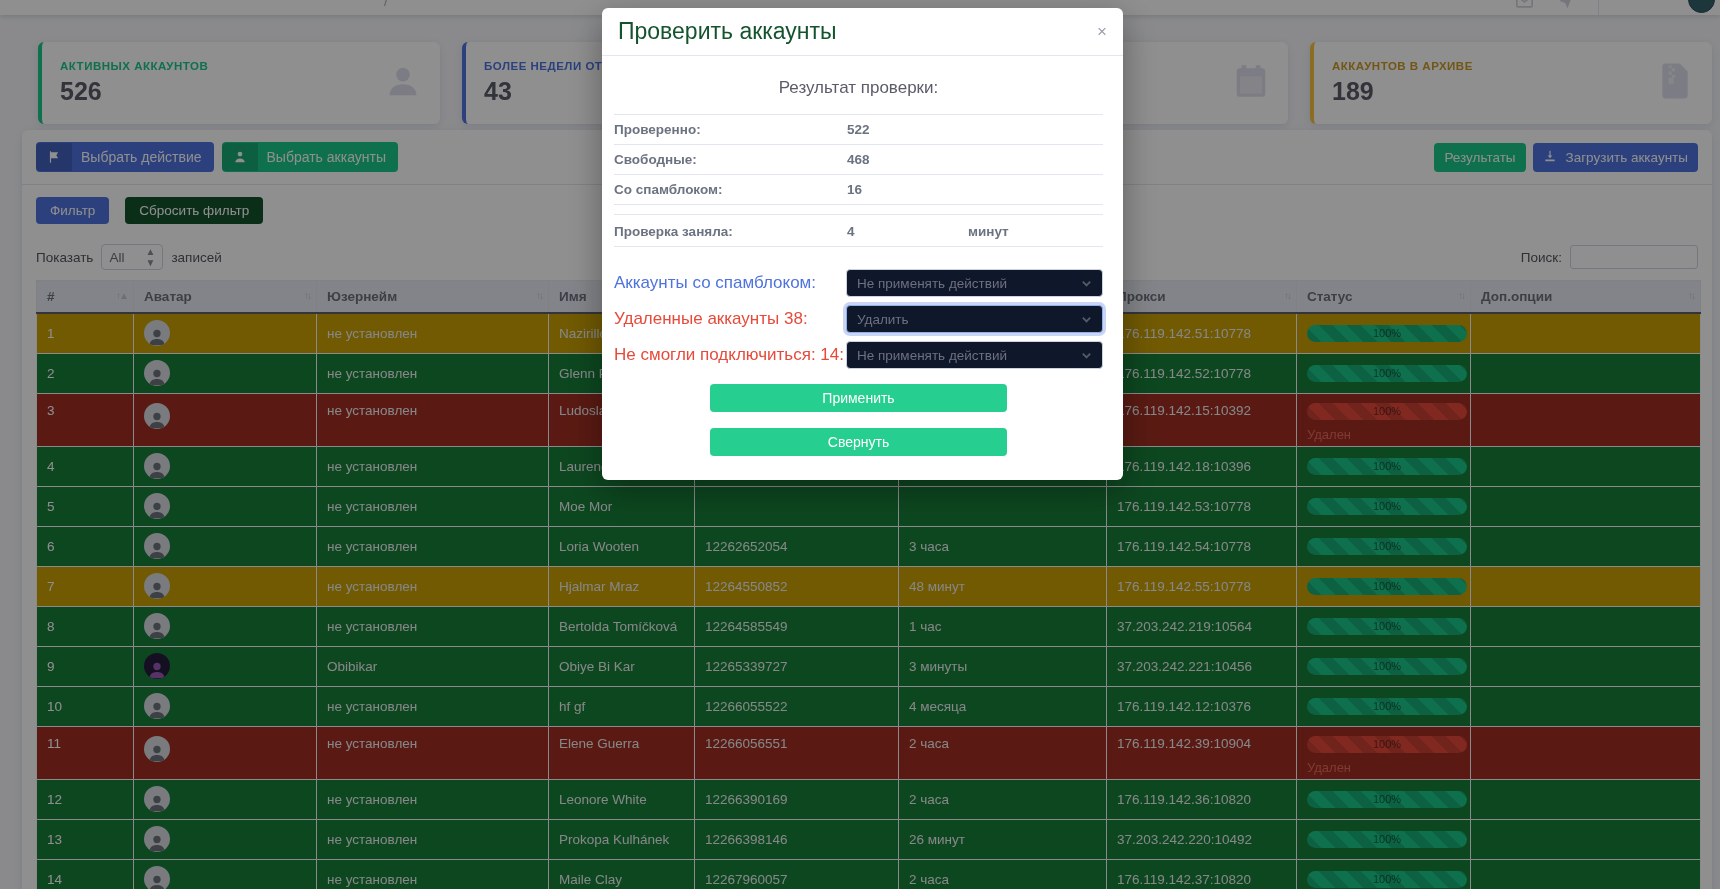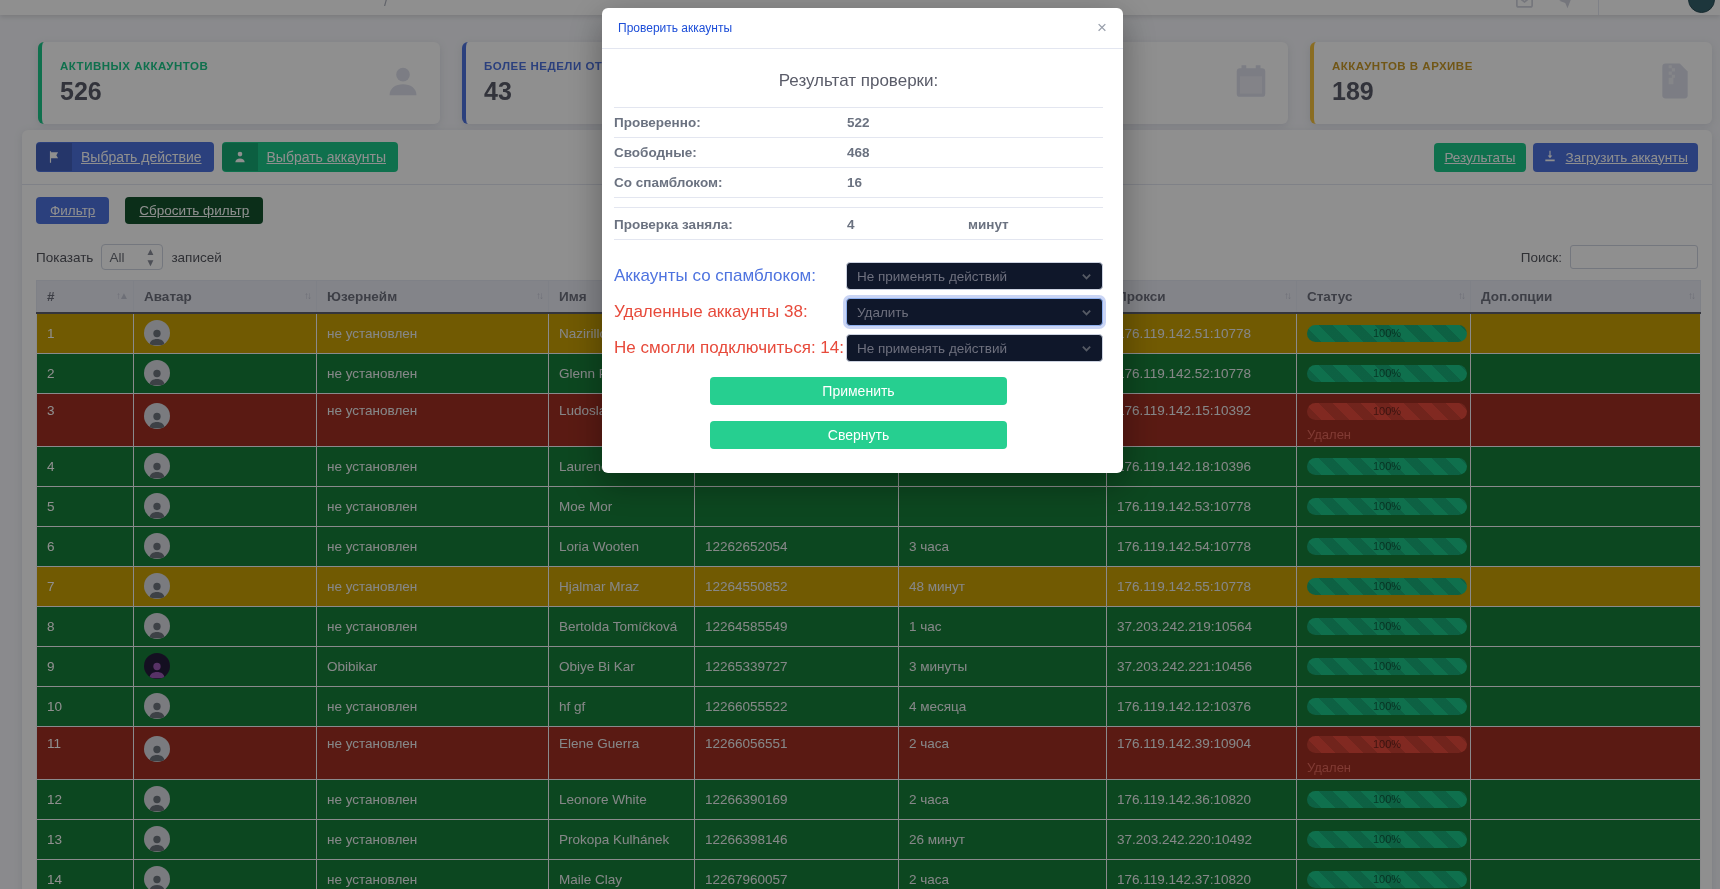--- a/index.html
+++ b/index.html
@@ -23,21 +23,21 @@
   .b-green  { border-left:4px solid #1cc88a; } .b-green  .lbl { color:#1cc88a; }
   .b-blue   { border-left:4px solid #4e73df; } .b-blue   .lbl { color:#4e73df; }
   .b-red    { border-left:4px solid #e74a3b; } .b-red    .lbl { color:#e74a3b; }
   .b-yellow { border-left:4px solid #f6c23e; } .b-yellow .lbl { color:#c99a28; }
 
   
   .panel { position:absolute; left:22px; top:130px; width:1690px; height:780px; background:#fff;
            border-radius:6px; box-shadow:0 2px 8px rgba(88,92,120,.15); padding:12px 14px; }
   .toolbar { display:flex; align-items:center; gap:8px; }
   .btn { border:none; border-radius:4px; color:#fff; font-size:14px; padding:7px 12px; cursor:pointer;
-         display:inline-flex; align-items:center; gap:9px; font-family:inherit;text-decoration:underline; }
+         display:inline-flex; align-items:center; gap:9px; font-family:inherit; }
   .btn-blue { background:#4e73df; } .btn-green { background:#1cc88a; } .btn-red { background:#14532d; }
   .btn-split .ic { background:rgba(0,0,0,.15); margin:-7px 0 -7px -12px; padding:7px 11px; border-radius:4px 0 0 4px;
                    display:inline-flex; align-items:center; }
   .btn svg { width:14px; height:14px; fill:#fff; }
   .toolbar .right { margin-left:auto; display:flex; gap:7px; }
   .toolbar .right .btn { font-size:13.5px; padding:6px 10px; }
   .hr { border-top:1px solid #e3e6f0; margin:12px -14px; }
   .filterbar { display:flex; gap:16px; }
   .filterbar .btn { font-size:13.5px; padding:6px 14px; }
 
@@ -69,21 +69,21 @@
          background-image:repeating-linear-gradient(45deg, rgba(0,0,0,.13) 0 10px, transparent 10px 20px); }
   .bar-red { background-color:#e74a3b; }
   .note { font-size:13px; color:#e4685c; margin-top:7px; }
   .note:empty { display:none; }
 
   
   .backdrop { position:fixed; inset:0; background:rgba(0,0,0,.44); z-index:50; }
   .modal { position:fixed; left:602px; top:8px; width:521px; z-index:60; background:#fff; border-radius:6px;
            box-shadow:0 10px 35px rgba(0,0,0,.35); }
   .m-head { padding:10px 16px; border-bottom:1px solid #e3e6f0; display:flex; align-items:center; }
-  .m-title { font-size:12px; color:#1d4ed8; }
+  .m-title { font-size:23px; color:#14532d; }
   .m-close { margin-left:auto; background:none; border:none; font-size:17px; color:#9aa0ac; cursor:pointer; }
   .m-body { padding:12px 20px 24px 12px; }
   .m-heading { text-align:center; font-size:17px; font-weight:normal; color:#5a5c69; margin:10px 0 16px; }
   .res { border-top:1px solid #e3e6f0; }
   .res-row { display:flex; align-items:center; height:30px; border-bottom:1px solid #e3e6f0;
              font-size:13.5px; color:#6b7280; font-weight:bold; }
   .res-row .rl { width:233px; }
   .res-row .rv { width:121px; }
   .res-spacer { height:10px; border-bottom:1px solid #e3e6f0; }
   .res-dur { margin-top:2px; }

